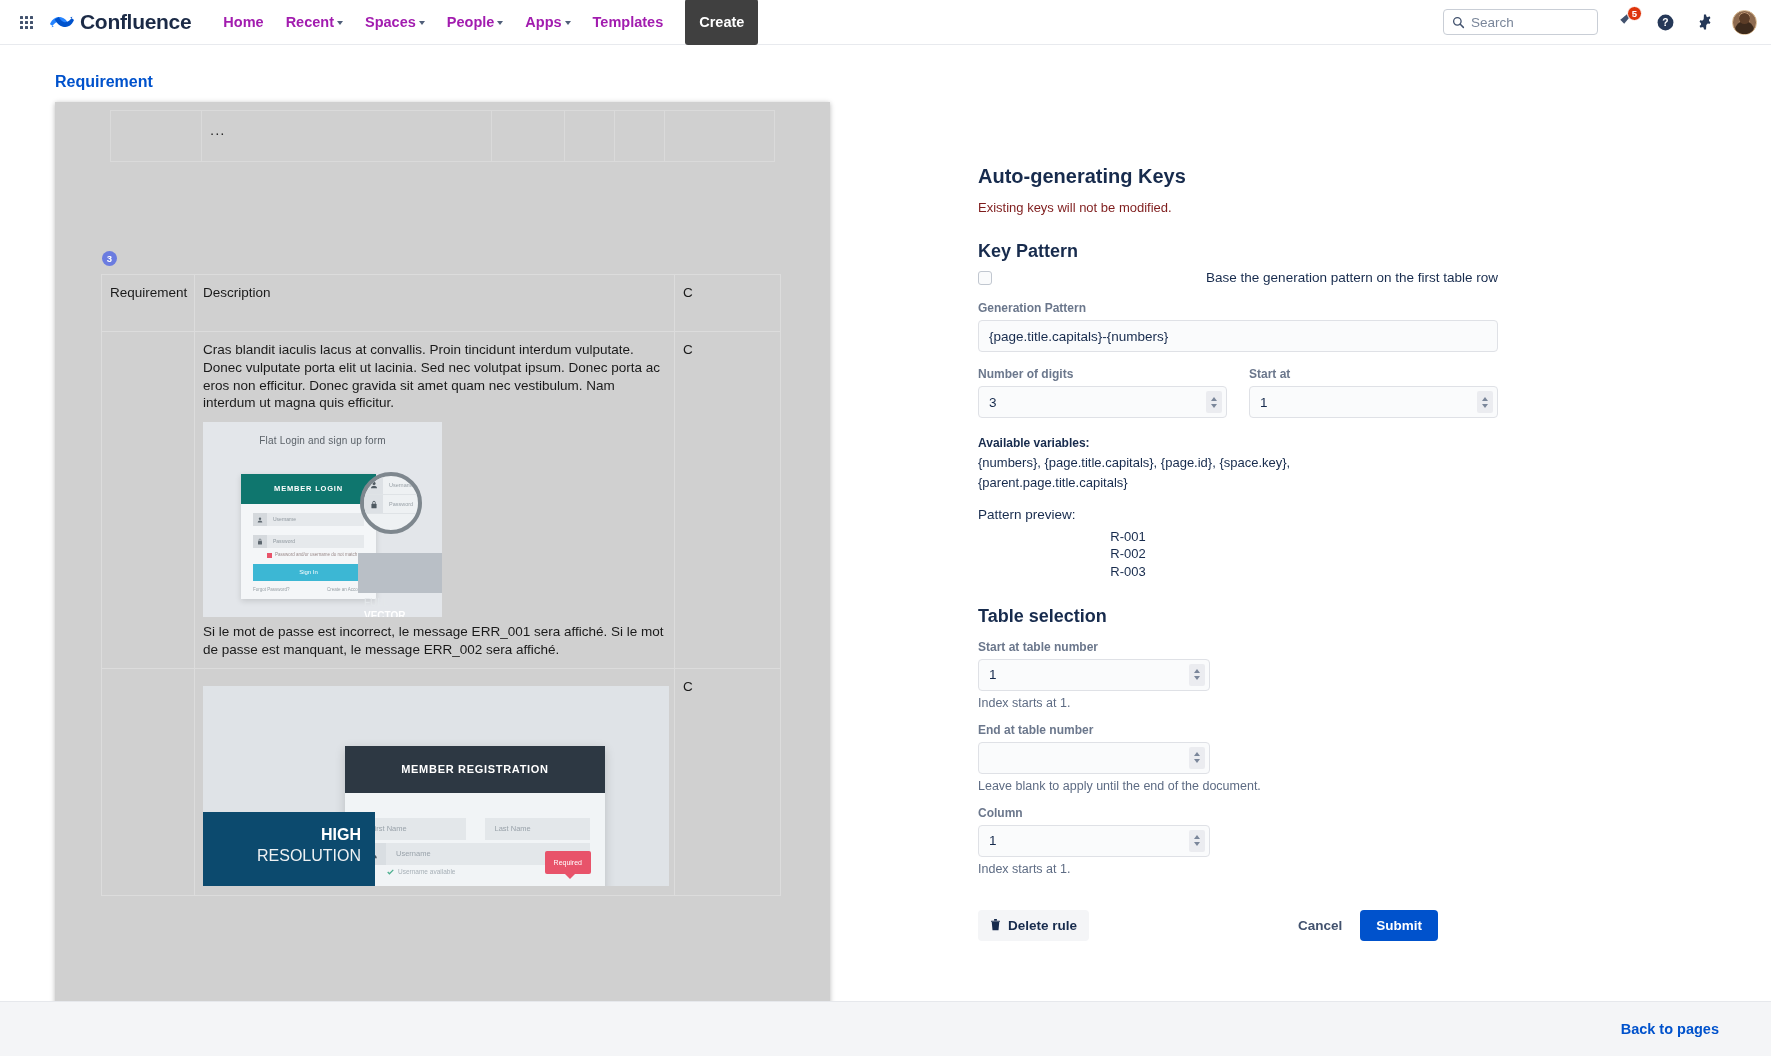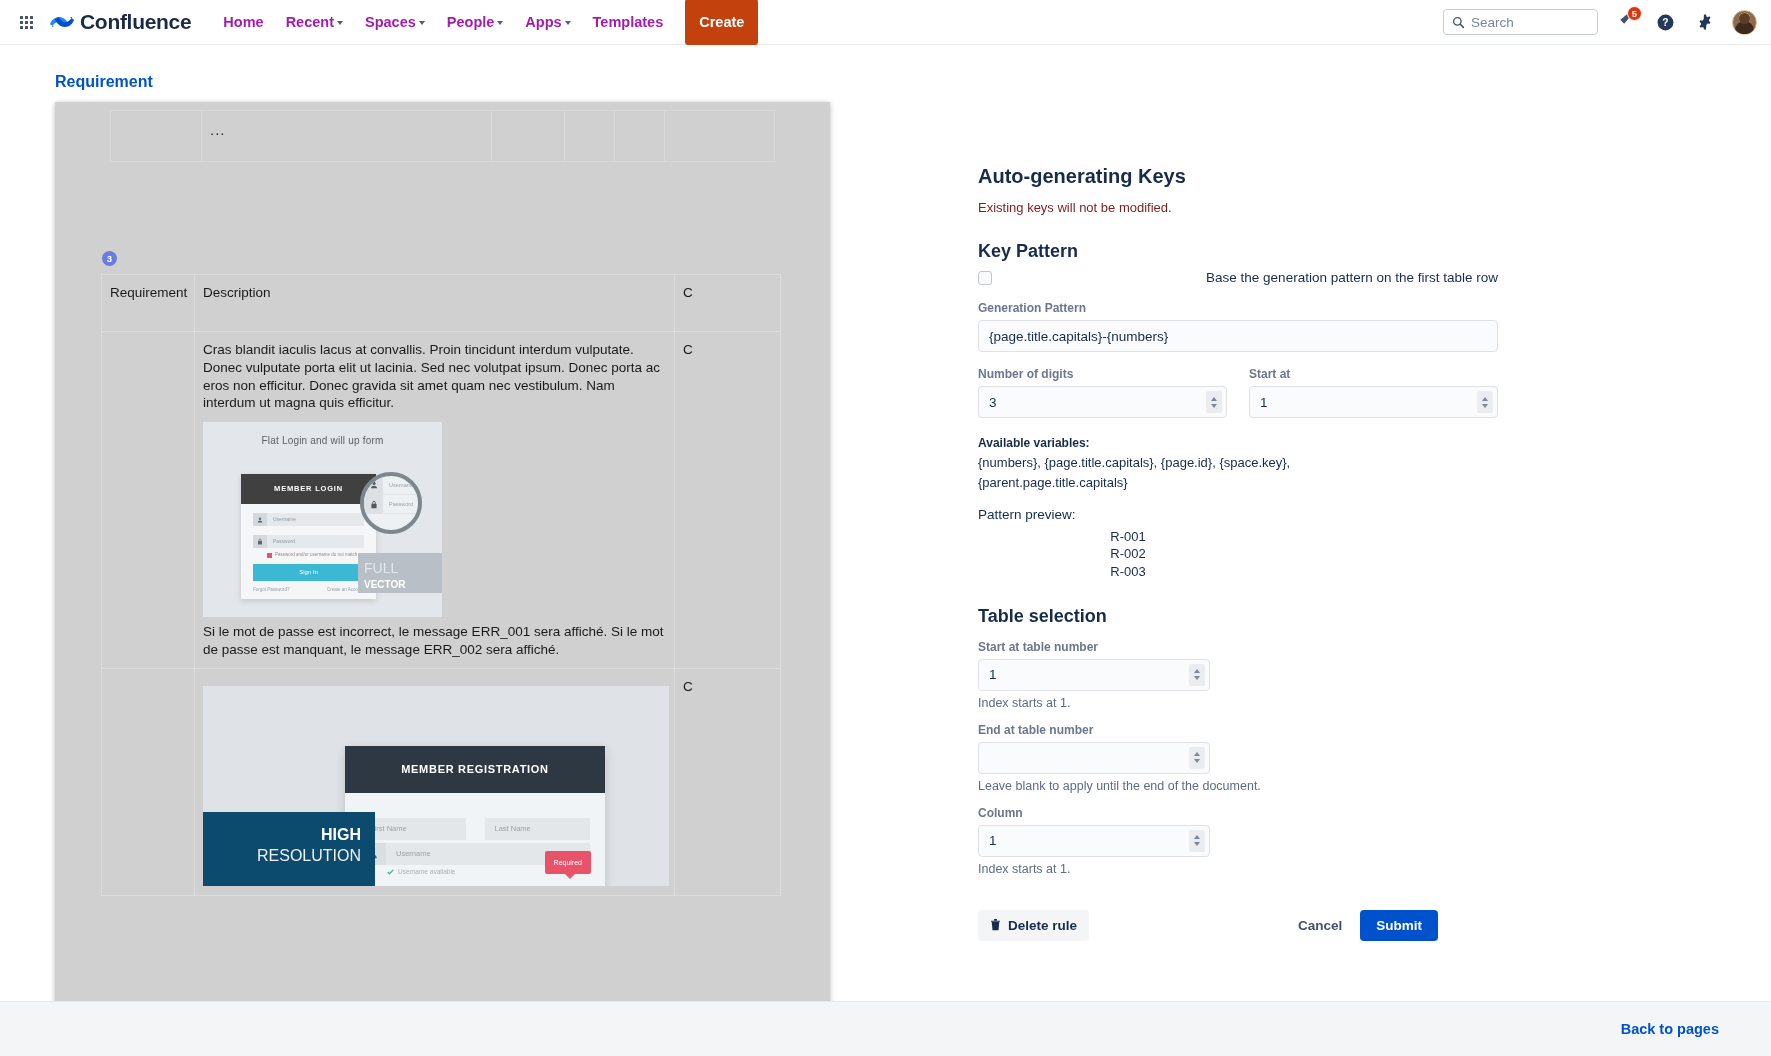--- a/index.html
+++ b/index.html
@@ -56,21 +56,21 @@
   }
   .caret {
     width: 0; height: 0;
     border-left: 3.5px solid transparent;
     border-right: 3.5px solid transparent;
     border-top: 4px solid #505f79;
     display: inline-block;
     margin-top: 2px;
   }
   .create-btn {
-    background: #c2410c; color: #fff;
+    background: #404040; color: #fff;
     font-size: 14.5px; font-weight: 600;
     padding: 15px 14px; border-radius: 3px;
     margin-left: 10px; cursor: pointer; border: none;
     font-family: "Liberation Sans", sans-serif;
   }
 
   .nav-right {
     margin-left: auto;
     display: flex; align-items: center; gap: 14px;
   }
@@ -186,21 +186,21 @@
   .mock-login .ml-title {
     position: absolute; top: 12px; width: 100%; text-align: center;
     font-size: 10px; color: #5b6269; letter-spacing: 0.2px;
   }
   .ml-card {
     position: absolute; left: 38px; top: 52px;
     width: 135px; height: 125px;
     background: #f4f6f8; box-shadow: 0 2px 6px rgba(0,0,0,0.14);
   }
   .ml-head {
-    height: 30px; background: #404040; color: #fff;
+    height: 30px; background: #0f766e; color: #fff;
     font-size: 7.5px; font-weight: 700; letter-spacing: 0.8px;
     display: flex; align-items: center; justify-content: center;
   }
   .ml-field {
     margin: 9px 12px 0 12px; height: 13px;
     background: #e6e9ec; display: flex; align-items: center;
   }
   .ml-ico {
     width: 14px; height: 13px; background: #d5d9dd;
     display: flex; align-items: center; justify-content: center;
@@ -231,21 +231,21 @@
     display: flex; align-items: center;
   }
   .ml-mag .mf .mi { width: 19px; height: 100%; background: #dde1e5;
     display: flex; align-items: center; justify-content: center; }
   .ml-mag .mf .mt { font-size: 5.5px; color: #9aa2a8; margin-left: 6px; }
   .ml-vector {
     position: absolute; right: 0; bottom: 24px;
     width: 84px; height: 40px; background: #b9bfc6;
     color: #fff; padding: 6px 0 0 6px;
   }
-  .ml-vector .l1 { font-size: 14px; color: #e3e7ea; }
+  .ml-vector .l1 { font-size: 10px; color: #e3e7ea; margin-top: 37px; }
   .ml-vector .l2 { font-size: 10px; font-weight: 700; }
 
   .mock-reg { width: 466px; height: 200px; margin: 8px 0 0 0; background: #dfe3e7; }
   .mr-card {
     position: absolute; left: 142px; top: 60px;
     width: 260px; height: 160px; background: #f1f4f6;
     box-shadow: 0 3px 10px rgba(0,0,0,0.16);
   }
   .mr-head {
     height: 47px; background: #2d3843; color: #fff;
@@ -507,21 +507,21 @@
           <td class="col-req">Requirement</td>
           <td class="col-desc">Description</td>
           <td class="col-c">C</td>
         </tr>
         <tr>
           <td class="col-req"></td>
           <td class="col-desc">
             <span class="cell-text">Cras blandit iaculis lacus at convallis. Proin tincidunt interdum vulputate. Donec vulputate porta elit ut lacinia. Sed nec volutpat ipsum. Donec porta ac eros non efficitur. Donec gravida sit amet quam nec vestibulum. Nam interdum ut magna quis efficitur.</span>
 
             <div class="mock mock-login">
-              <div class="ml-title">Flat Login and will up form</div>
+              <div class="ml-title">Flat Login and sign up form</div>
               <div class="ml-card">
                 <div class="ml-head">MEMBER LOGIN</div>
                 <div class="ml-field">
                   <span class="ml-ico">
                     <svg width="6" height="6" viewBox="0 0 12 12">
                           <circle cx="6" cy="3.6" r="2.4" fill="#5c666e"></circle>
                           <path d="M1.4 11c0-2.6 2-4 4.6-4s4.6 1.4 4.6 4z" fill="#5c666e"></path>
                         </svg>
                   </span>
                   <span class="ml-ph">Username</span>

